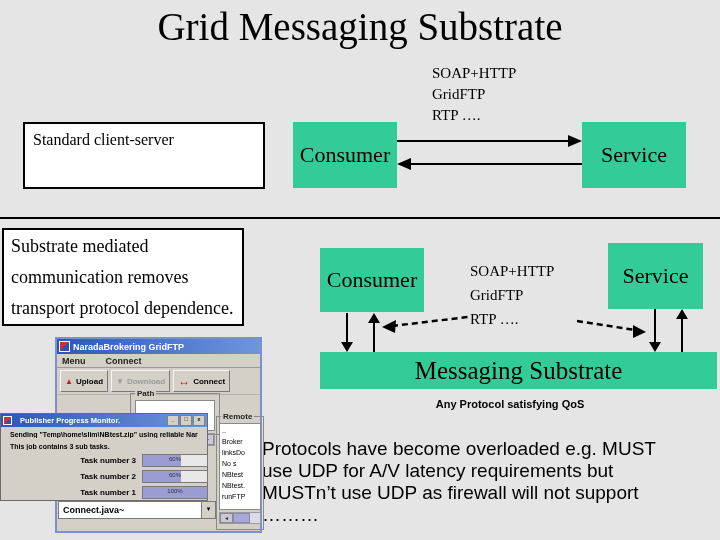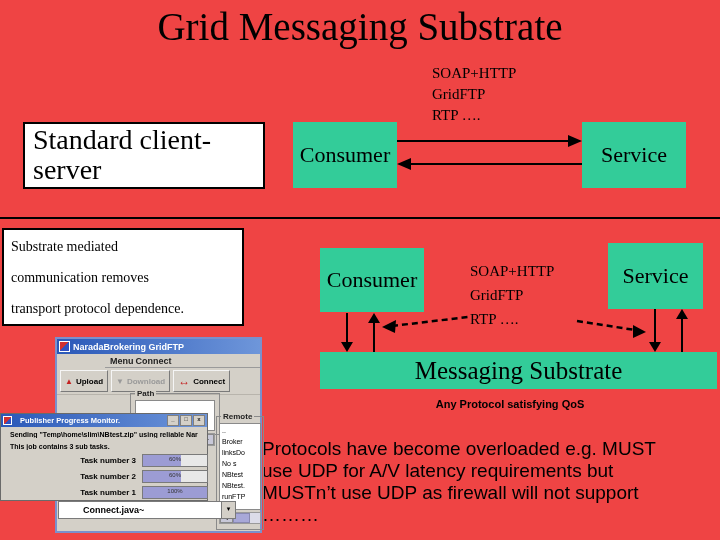--- a/index.html
+++ b/index.html
@@ -1,28 +1,28 @@
 <!DOCTYPE html>
 <html><head>
 <meta charset="utf-8">
 <style>
   html,body{margin:0;padding:0;background:#fff;}
-  .slide{position:relative;width:720px;height:540px;background:#ef4444;overflow:hidden;
+  .slide{position:relative;width:720px;height:540px;background:#e5e5e5;overflow:hidden;
          font-family:"Liberation Sans",sans-serif;color:#000;}
   .abs{position:absolute;}
 
   
   .title{left:0;right:0;top:4px;text-align:center;font-family:"Liberation Serif",serif;
          font-size:39px;font-weight:normal;letter-spacing:0px;}
   .protocols{font-family:"Liberation Serif",serif;font-weight:normal;font-size:15px;line-height:21px;}
   .protocols.top{left:432px;top:63px;}
   .protocols.mid{left:470px;top:259px;line-height:24px;}
   .note{border:2px solid #000;font-family:"Liberation Serif",serif;background:#fff;}
-  .note1{left:23px;top:122px;width:222px;height:61px;font-size:28px;line-height:30px;padding:1px 8px;}
-  .note2{left:2px;top:228px;width:224px;height:92px;font-size:14px;line-height:31px;padding:1px 7px;}
+  .note1{left:23px;top:122px;width:222px;height:61px;font-size:16px;line-height:30px;padding:1px 8px;}
+  .note2{left:2px;top:228px;width:224px;height:92px;font-size:18px;line-height:31px;padding:1px 7px;}
   .gbox{background:#33cc99;display:flex;align-items:center;justify-content:center;
         font-family:"Liberation Serif",serif;font-size:22px;}
   .consumer1{left:293px;top:122px;width:104px;height:66px;}
   .service1{left:582px;top:122px;width:104px;height:66px;}
   .consumer2{left:320px;top:248px;width:104px;height:64px;}
   .service2{left:608px;top:243px;width:95px;height:66px;}
   .substrate{left:320px;top:352px;width:397px;height:37px;font-size:25px;}
   .qos{left:300px;top:398px;width:420px;text-align:center;font-weight:bold;font-size:11px;}
   .bodytext{left:262px;top:438px;width:456px;font-size:19px;line-height:22px;}
 
@@ -37,22 +37,22 @@
   .titlebar{display:flex;align-items:center;background:linear-gradient(90deg,#2a58b8,#6e96da);
             color:#fff;font-weight:bold;overflow:hidden;white-space:nowrap;}
   .gridftp .titlebar{height:15px;font-size:9px;padding:0 2px;gap:3px;}
   .pubwin .titlebar{height:13px;font-size:7.5px;padding:0 2px;gap:8px;}
   .appicon{width:9px;height:9px;background:linear-gradient(135deg,#d03030 0 50%,#3050c0 50% 100%);
            border:1px solid #fff;flex:0 0 auto;}
   .pubwin .appicon{width:7px;height:7px;}
   .winbtns{margin-left:auto;display:flex;gap:1px;}
   .winbtn{width:10px;height:9px;background:#d4d0c8;border:1px solid #808080;color:#222;
           font-size:6px;line-height:7px;text-align:center;font-weight:bold;}
-  .menubar{height:13px;border-bottom:1px solid #9a9a9a;display:flex;gap:2px;align-items:center;
-           padding:0 5px;font-size:9px;font-weight:bold;color:#222;margin-left:48px;}
+  .menubar{height:13px;border-bottom:1px solid #9a9a9a;display:flex;gap:20px;align-items:center;
+           padding:0 5px;font-size:9px;font-weight:bold;color:#222;}
   .toolbar{height:26px;display:flex;align-items:center;gap:3px;padding:0 3px;
            border-bottom:1px solid #b8b4ac;}
   .tbtn{height:20px;display:inline-flex;align-items:center;gap:3px;padding:0 4px;background:#d4d0c8;
         border:1px solid;border-color:#f5f5f5 #7a7a7a #7a7a7a #f5f5f5;font-size:8px;font-weight:bold;}
   .tbtn .glyph{font-size:8px;}
   .glyph-red{color:#c42222;}
   .glyph-gray{color:#9a9a9a;}
   .tbtn.disabled{color:#9a9a9a;}
   .connect-glyph{font-size:12px;font-weight:bold;line-height:10px;}
   .group{position:absolute;border:1px solid #8a8a8a;}
@@ -65,21 +65,21 @@
   .hs-btn{width:11px;background:#c8c8d8;border:1px solid #8a8a8a;font-size:5px;line-height:9px;
           text-align:center;color:#333;flex:0 0 auto;}
   .hs-track{flex:1;position:relative;}
   .hs-thumb{position:absolute;left:0;top:0;bottom:0;width:55%;background:#a8a8d8;border:1px solid #8888b0;}
   .remotegroup{left:159px;top:77px;width:46px;height:112px;}
   .remotelist{margin:6px 2px 2px;height:84px;background:#fff;border:1px solid #8a8a8a;
               font-size:7px;line-height:11px;padding:1px 0 0 2px;overflow:hidden;}
   .remotelist div{white-space:nowrap;}
   .remotescroll{margin:0 2px;height:10px;}
   .combo{position:absolute;left:1px;top:162px;width:156px;height:16px;background:#fff;
-         border:1px solid #7a7a7a;display:flex;align-items:center;padding-left:20px;}
+         border:1px solid #7a7a7a;display:flex;align-items:center;}
   .combo-text{flex:1;font-size:9px;font-weight:bold;padding-left:4px;overflow:hidden;white-space:nowrap;}
   .combo-btn{width:13px;align-self:stretch;background:#d4d0c8;border-left:1px solid #7a7a7a;
              font-size:7px;text-align:center;line-height:14px;}
   .pubbody{padding:2px 9px 0;}
   .pline{font-size:7px;font-weight:bold;white-space:nowrap;overflow:hidden;}
   .pline1{margin-top:2px;}
   .pline2{margin-top:5px;}
   .taskrow{display:flex;align-items:center;margin-top:4px;height:12px;}
   .tasklabel{width:132px;text-align:right;font-size:8px;font-weight:bold;padding-right:6px;
              flex:0 0 auto;box-sizing:border-box;}

